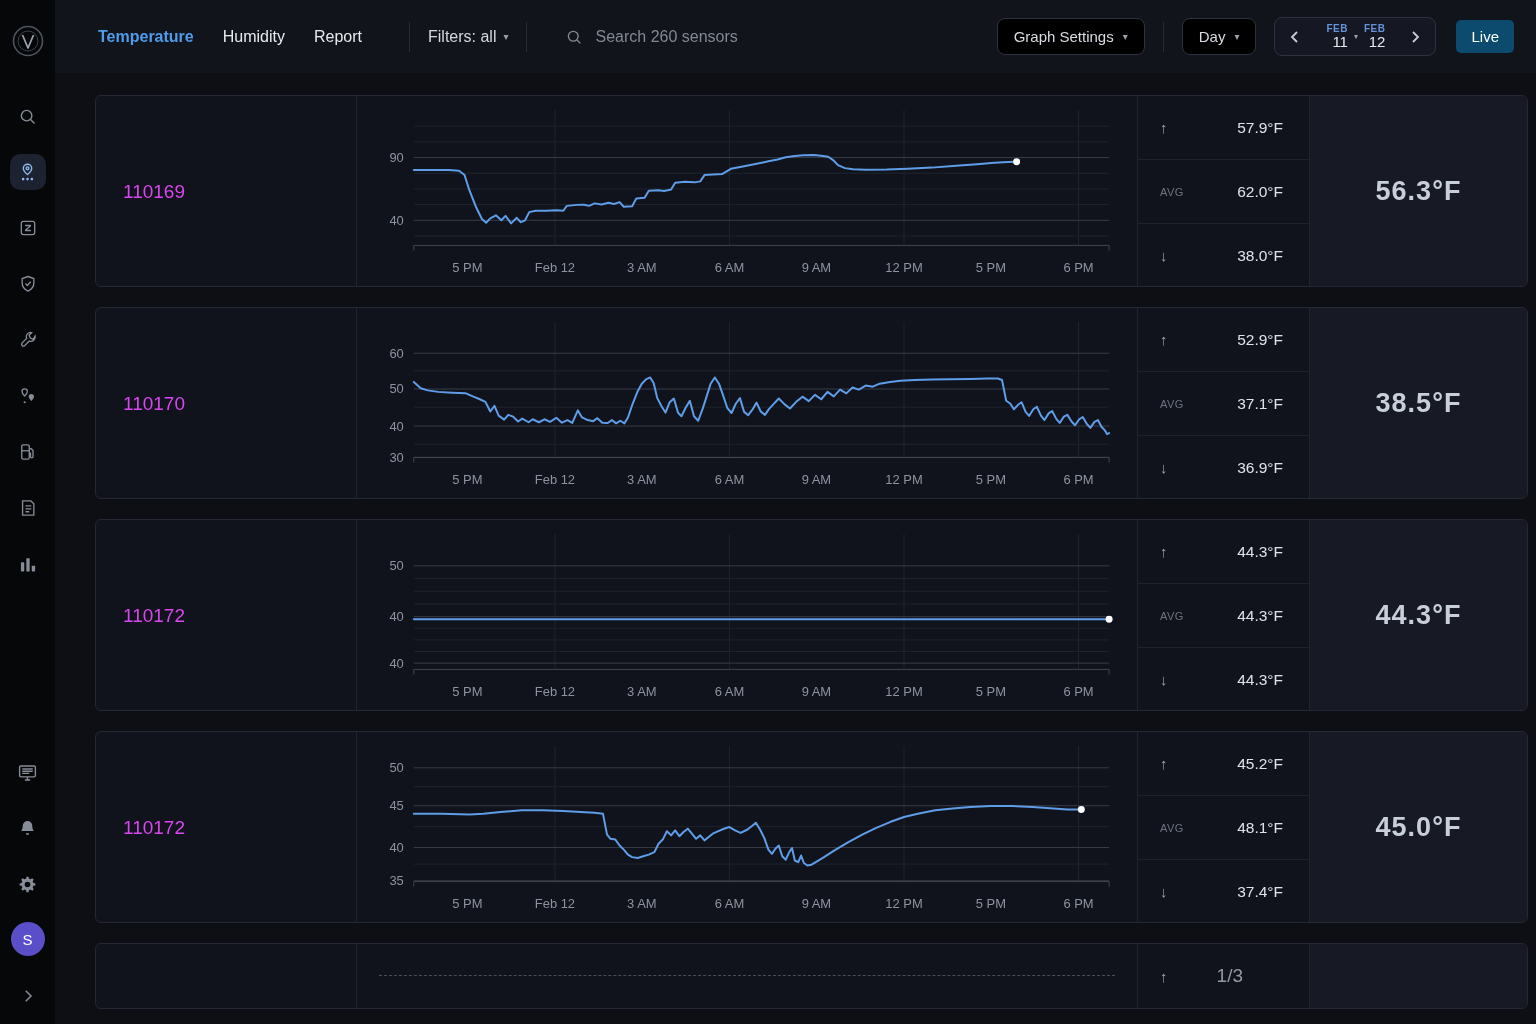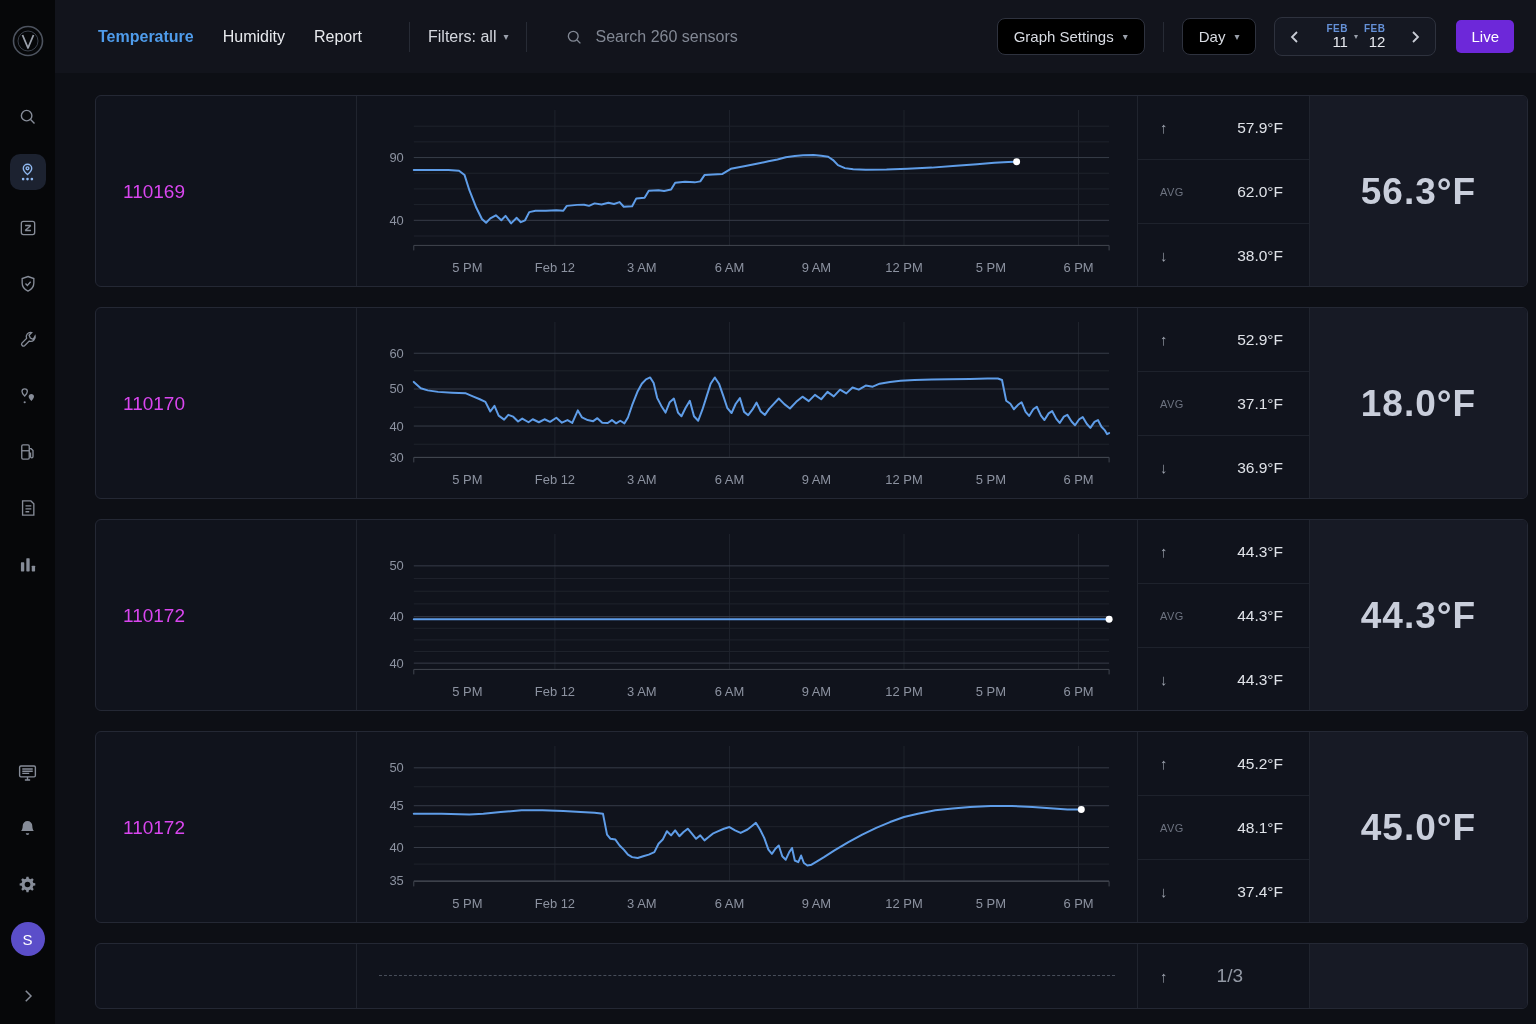--- a/index.html
+++ b/index.html
@@ -36,42 +36,42 @@
   .btn { border:1px solid #2e323e; background:#000000; border-radius:8px; color:#d8dbe2;
     font-size:15px; padding:9px 16px; display:flex; align-items:center; gap:9px; cursor:pointer; }
   .date-group { border:1px solid #2e323e; background:#151822; border-radius:8px; height:39px;
     display:flex; align-items:stretch; overflow:hidden; margin-left:18px; }
   .date-nav { width:40px; display:flex; align-items:center; justify-content:center; cursor:pointer; }
   .date-nav svg { stroke:#c9cdd6; fill:none; stroke-width:1.8; }
   .date-center { display:flex; align-items:center; padding:0 10px; gap:6px; border-left:1px solid #23273000; }
   .date-block { display:flex; flex-direction:column; align-items:flex-end; line-height:1.1; cursor:pointer; }
   .date-month { font-size:10px; font-weight:700; color:#6591d8; letter-spacing:0.5px; }
   .date-day { font-size:15px; color:#e6e8ee; }
-  .live-btn { background:#6d28d9; color:#fff; font-size:15px; border:none; border-radius:5px;
+  .live-btn { background:#0c4a6e; color:#fff; font-size:15px; border:none; border-radius:5px;
     padding:8px 15px; margin-left:20px; cursor:pointer; font-family:"Liberation Sans",sans-serif; }
 
   
   .content { flex:1; padding:22px 8px 0 40px; overflow:hidden; }
   .card { width:1433px; height:192px; background:#10131c; border:1px solid #242834; border-radius:6px;
     display:grid; grid-template-columns:260px 1fr 172px 218px; margin-bottom:20px; overflow:hidden; }
   .card.partial { height:66px; margin-bottom:0; }
   .cell { min-width:0; }
   .cell + .cell { border-left:1px solid #20242e; }
   .sensor-cell { display:flex; align-items:center; padding-left:27px; font-size:19px; color:#d946ef; }
   .chart-cell { position:relative; }
   .dashed-line { position:absolute; left:22px; right:22px; top:31px; border-top:1px dashed #474d59; }
   .stats-cell { display:flex; flex-direction:column; }
   .stat-row { flex:1; display:flex; align-items:center; padding:0 26px 0 22px; }
   .stat-row + .stat-row { border-top:1px solid #1e222c; }
   .stat-icon { color:#9ba0ac; font-size:15px; width:34px; }
   .stat-label { color:#6d7380; font-size:11px; letter-spacing:0.5px; width:34px; }
   .stat-value { margin-left:auto; font-size:15.5px; color:#dfe2e8; }
   .stat-value.dim { color:#9298a4; font-size:19px; margin-right:40px; }
   .big-cell { background:#171a25; display:flex; align-items:center; justify-content:center; }
-  .big-value { font-size:37px; font-weight:700; color:#c9cedb; letter-spacing:1px; }
+  .big-value { font-size:27px; font-weight:700; color:#c9cedb; letter-spacing:1px; }
   svg text { font-family:"Liberation Sans",sans-serif; }
 </style>
 </head>
 <body>
 
 <div class="app">
 
   <nav class="sidebar">
     <div class="side-logo">
       <svg width="34" height="34" viewBox="0 0 34 34">
@@ -318,21 +318,21 @@
           <div class="stat-row">
             <span class="stat-label">AVG</span>
             <span class="stat-value">37.1°F</span>
           </div>
           <div class="stat-row">
             <span class="stat-icon">↓</span>
             <span class="stat-value">36.9°F</span>
           </div>
         </div>
         <div class="cell big-cell">
-          <span class="big-value">18.0°F</span>
+          <span class="big-value">38.5°F</span>
         </div>
       </section>
 
       <section class="card">
         <div class="cell sensor-cell">110172</div>
         <div class="cell chart-cell">
             <svg viewBox="0 0 783 192" preserveAspectRatio="none" style="width: 100%; height: 100%; display: block;">
               <line x1="198.69400000000002" y1="14" x2="198.69400000000002" y2="150" stroke="#1f232c" stroke-width="1"></line>
               <line x1="373.892" y1="14" x2="373.892" y2="150" stroke="#1f232c" stroke-width="1"></line>
               <line x1="549.0899999999999" y1="14" x2="549.0899999999999" y2="150" stroke="#1f232c" stroke-width="1"></line>

